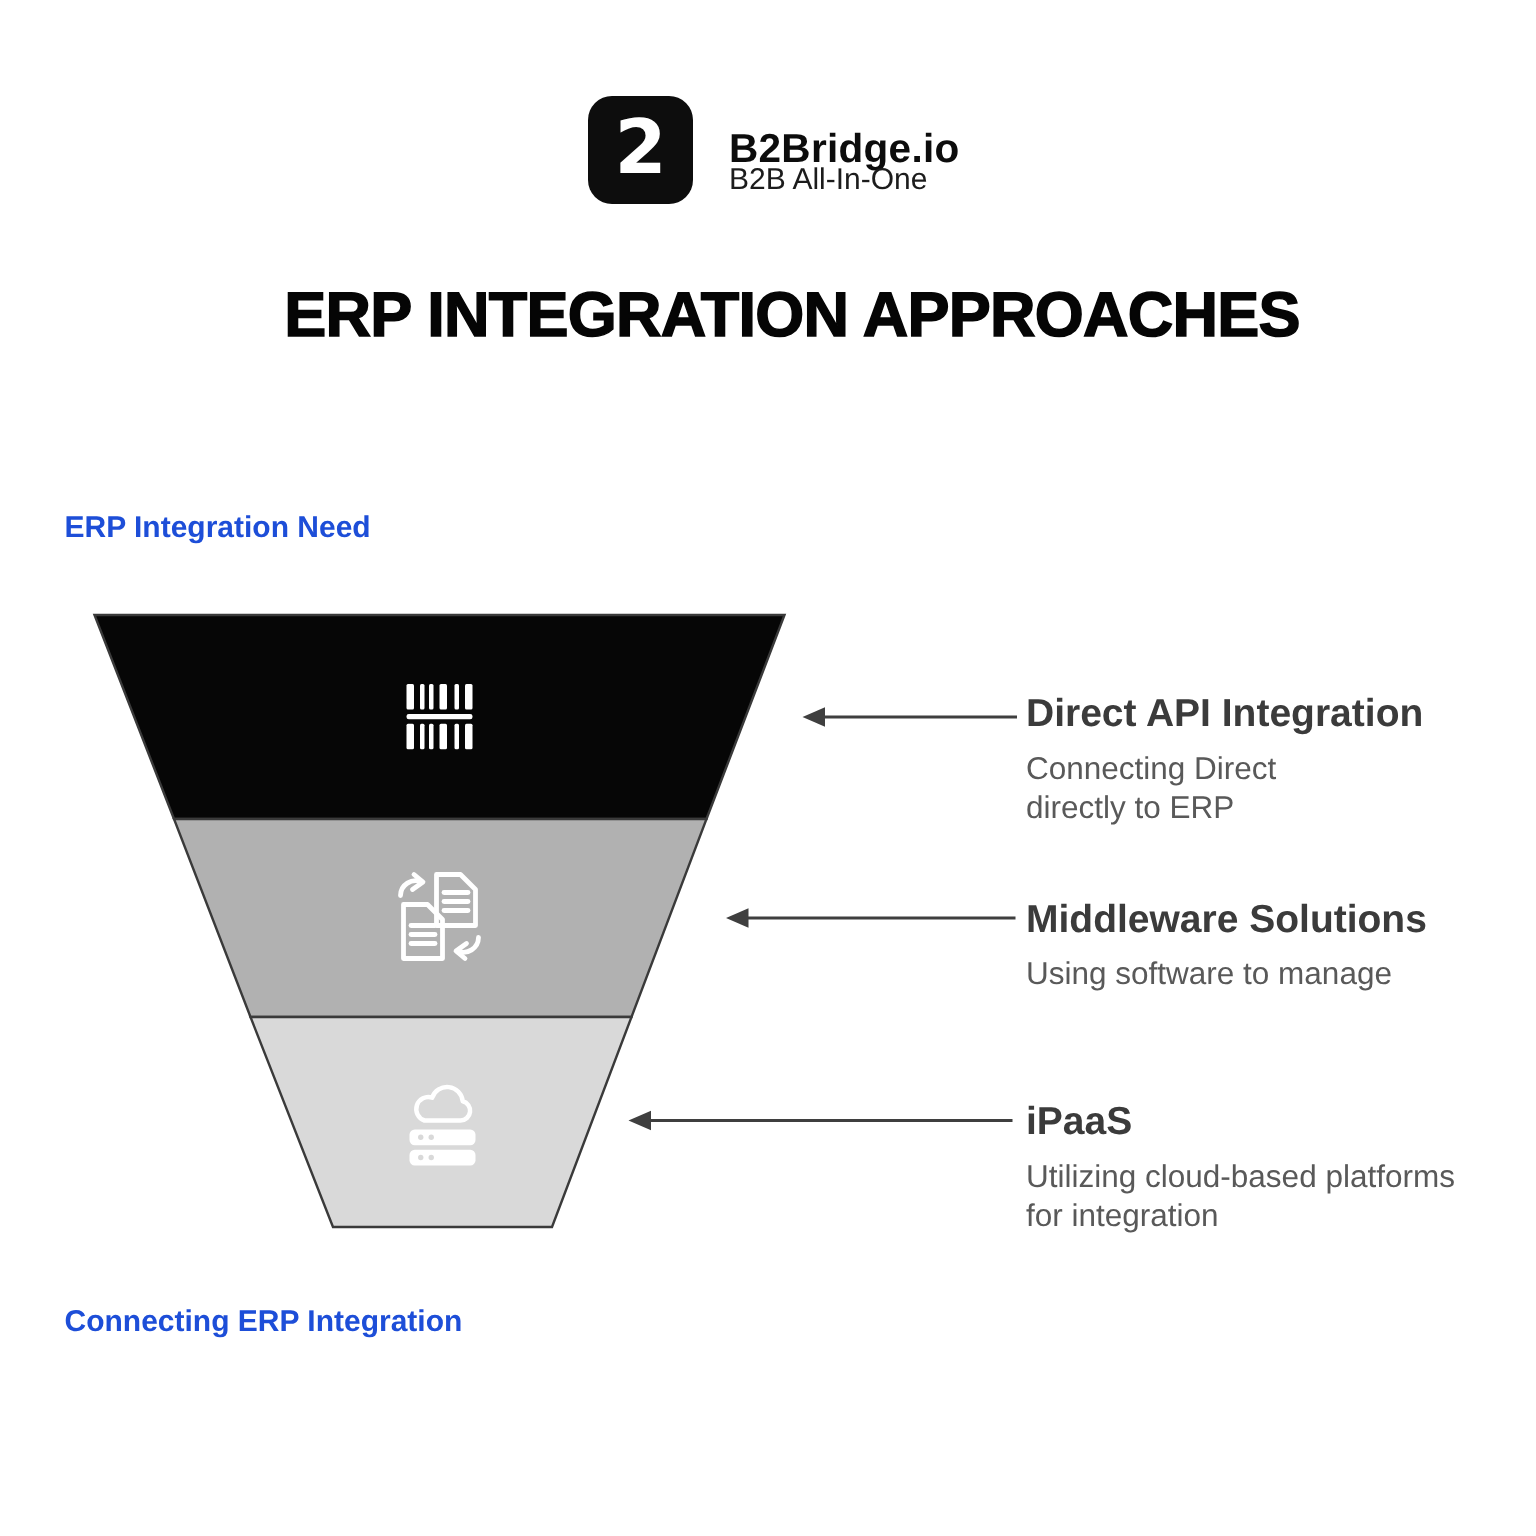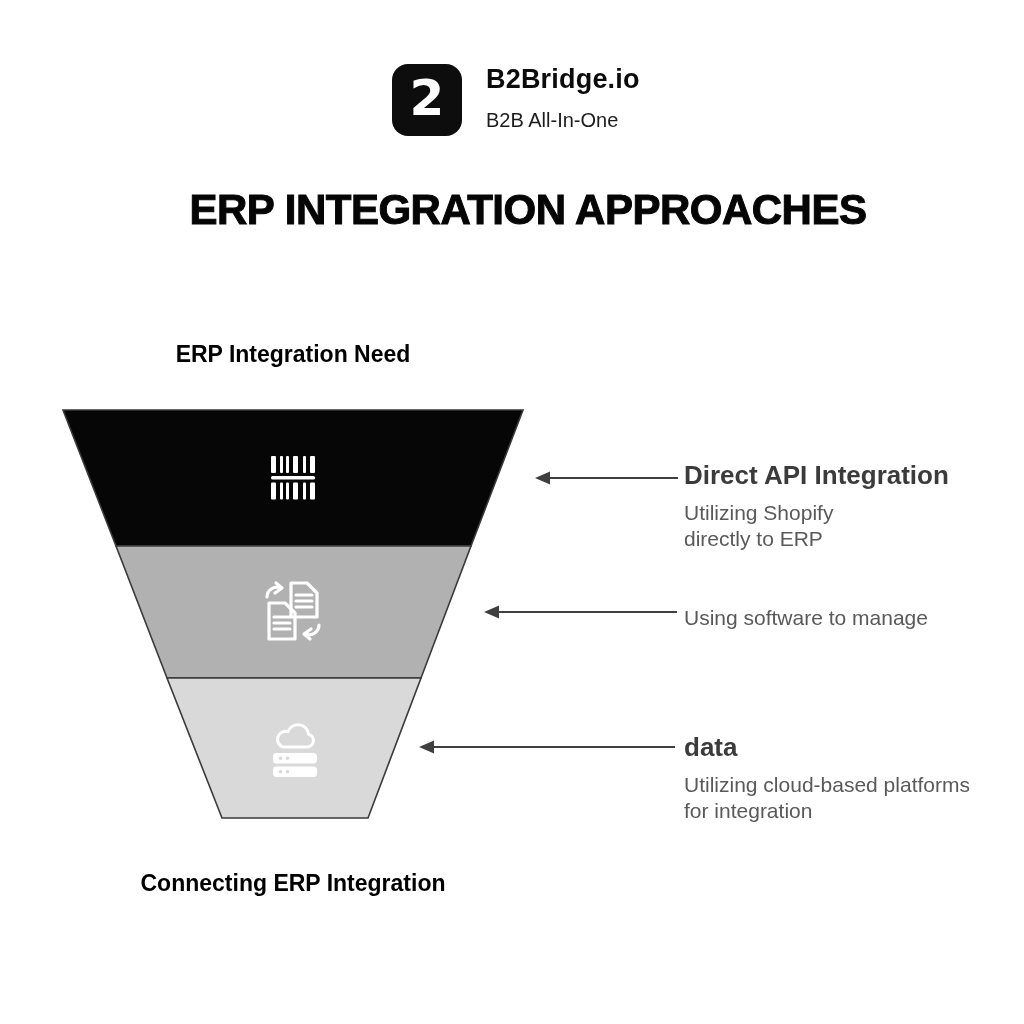--- a/index.html
+++ b/index.html
@@ -12,38 +12,38 @@
   .logo {
     position:absolute; left:392px; top:64px; width:70px; height:72px;
     background:#0d0d0d; border-radius:16px;
     display:flex; align-items:center; justify-content:center;
   }
   .logo-glyph {
     color:#ffffff; font-size:50px; font-weight:700;
     font-family:"DejaVu Sans", sans-serif; line-height:1; transform:translateY(-2px);
   }
   .brand-name {
-    position:absolute; left:486px; top:64px; font-size:27px; font-weight:700;
+    position:absolute; left:486px; top:84px; font-size:27px; font-weight:700;
     color:#0c0c0c; letter-spacing:0.2px;
   }
   .brand-tagline {
     position:absolute; left:486px; top:109px; font-size:20px; font-weight:400; color:#1c1c1c;
   }
 
   
   .title {
     position:absolute; left:0; top:189px; width:1024px; margin:0; text-align:center;
     font-size:42px; font-weight:700; color:#050505; letter-spacing:-0.5px;
     -webkit-text-stroke:1px #050505; line-height:1;padding-left:16px;
   }
 
   
   .funnel-top-label, .funnel-bottom-label {
-    position:absolute; left:43px; width:500px; text-align:center;
-    font-size:23px; font-weight:700; color:#000000;
+    position:absolute; left:43px; width:500px; 
+    font-size:20px; font-weight:700; color:#1d4ed8;
   }
   .funnel-top-label { top:341px; }
   .funnel-bottom-label { top:870px; }
 
   
   .diagram { position:absolute; left:0; top:0; width:1024px; height:1024px; }
   .funnel-section { stroke:#3a3a3a; stroke-width:1.6; }
   .arrows line { stroke:#3f3f3f; stroke-width:2; }
   .arrows polygon { fill:#3f3f3f; }
   .stroke-icon path, .stroke-icon polyline {
@@ -132,33 +132,34 @@
       <g>
         <line x1="433" y1="747" x2="675" y2="747"></line>
         <polygon points="419,747 434,740.5 434,753.5"></polygon>
       </g>
     </g>
   </svg>
 
   <div class="label-block b1">
     <div class="label-heading">Direct API Integration</div>
     <div class="label-desc">
-      <div>Utilizing Shopify</div>
+      <div>Connecting Direct</div>
       <div>directly to ERP</div>
     </div>
   </div>
 
   <div class="label-block b2">
+    <div class="label-heading">Middleware Solutions</div>
     <div class="label-desc">
       <div>Using software to manage</div>
     </div>
   </div>
 
   <div class="label-block b3">
-    <div class="label-heading">data</div>
+    <div class="label-heading">iPaaS</div>
     <div class="label-desc">
       <div>Utilizing cloud-based platforms</div>
       <div>for integration</div>
     </div>
   </div>
 
   <div class="funnel-bottom-label">Connecting ERP Integration</div>
 
 </div>
 

